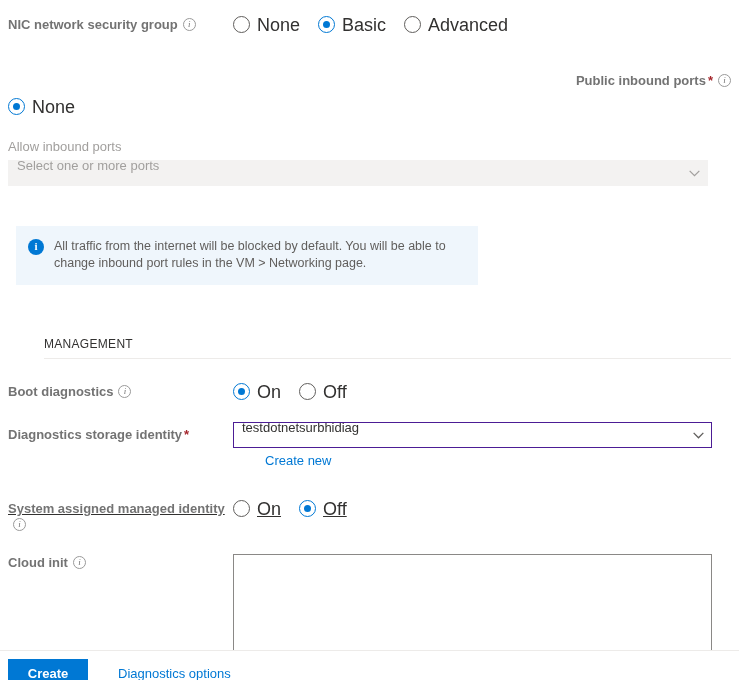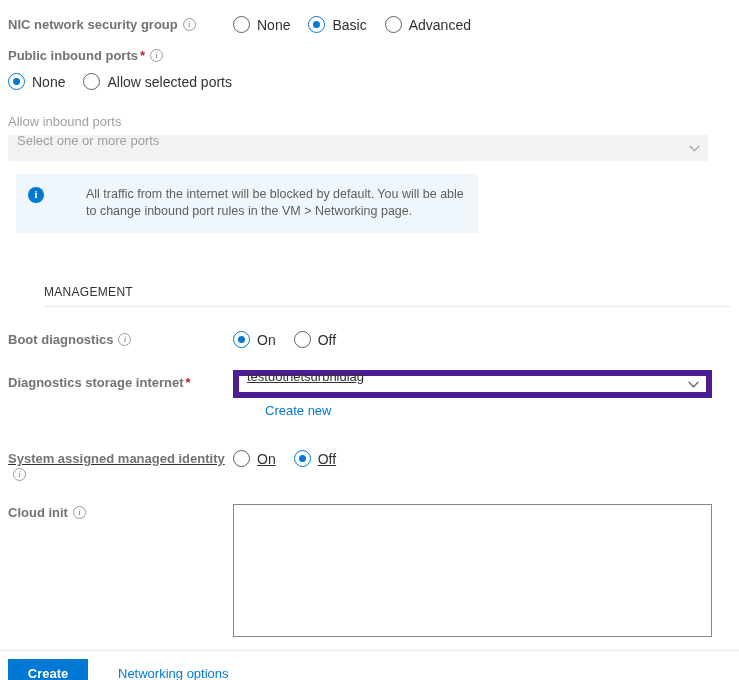--- a/index.html
+++ b/index.html
@@ -125,21 +125,21 @@
     left: 50%;
     top: 50%;
     width: 7px;
     height: 7px;
     margin-left: -3.5px;
     margin-top: -3.5px;
     border-radius: 50%;
     background: #0078d4;
   }
   .radio-label {
-    font-size: 14px;
+    font-size: 18px;
     color: #323130;
     line-height: 16px;
   }
 
   
   .dropdown {
     position: relative;
     height: 26px;
     background: #ffffff;
     border: 1px solid #8a8886;
@@ -150,22 +150,21 @@
     color: #323130;
     cursor: pointer;
   }
   .dropdown.disabled {
     background: #f3f2f1;
     border: 1px solid #f3f2f1;
     color: #a19f9d;
     cursor: default;
   }
   .dropdown.accent {
-    border: 6px solid #4c1d95;
-    text-decoration: underline;
+    border: 1px solid #4c1d95;
   }
   .dropdown .chev {
     position: absolute;
     right: 9px;
     top: 50%;
     margin-top: -3px;
     width: 9px;
     height: 9px;
   }
   .dropdown .chev svg { display: block; }
@@ -303,49 +302,45 @@
             <span class="radio-label">Basic</span>
           </div>
           <div class="radio-item">
             <span class="radio-circle"></span>
             <span class="radio-label">Advanced</span>
           </div>
         </div>
       </div>
     </div>
 
-    <div style="margin-top:15px;">
+    <div style="margin-top:40px;text-align:right;">
       <div>
         <span class="label-text label-bold">Public inbound ports</span><span class="req-star">*</span><span class="info-icon"></span>
       </div>
       <div class="radio-group" style="margin-top:10px;">
         <div class="radio-item checked">
           <span class="radio-circle"></span>
           <span class="radio-label">None</span>
-        </div>
-        <div class="radio-item">
-          <span class="radio-circle"></span>
-          <span class="radio-label">Allow selected ports</span>
         </div>
       </div>
     </div>
 
     <div style="margin-top:24px;">
       <div class="sublabel-disabled">Allow inbound ports</div>
       <div class="dropdown disabled" style="width:700px;">
         <span class="dd-text dd-placeholder">Select one or more ports</span>
         <span class="chev">
           <svg viewBox="0 0 10 6" width="11" height="7">
               <path d="M0.6 0.6 L5 5 L9.4 0.6" fill="none" stroke="#a19f9d" stroke-width="1.1"></path>
             </svg>
         </span>
       </div>
     </div>
 
-    <div class="banner" style="margin-top:13px; margin-left:8px;gap:32px;">
+    <div class="banner" style="margin-top:40px; margin-left:8px;">
       <span class="banner-icon"></span>
       <span class="banner-text">All traffic from the internet will be blocked by default. You will be able to change inbound port rules in the VM &gt; Networking page.</span>
     </div>
 
     <div class="section-head" style="margin-top:52px;margin-left:36px;">
       <span>MANAGEMENT</span>
     </div>
 
     <div class="row" style="margin-top:24px;justify-content:center;">
       <div class="label-col">
@@ -360,21 +355,21 @@
           <div class="radio-item">
             <span class="radio-circle"></span>
             <span class="radio-label">Off</span>
           </div>
         </div>
       </div>
     </div>
 
     <div class="row" style="margin-top:22px;">
       <div class="label-col" style="padding-top:5px;">
-        <span class="label-text label-bold">Diagnostics storage internet</span><span class="req-star">*</span>
+        <span class="label-text label-bold">Diagnostics storage identity</span><span class="req-star">*</span>
       </div>
       <div class="field-col">
         <div class="dropdown accent" style="width:479px;">
           <span class="dd-text">testdotnetsurbhidiag</span>
           <span class="chev">
             <svg viewBox="0 0 10 6" width="11" height="7">
                 <path d="M0.6 0.6 L5 5 L9.4 0.6" fill="none" stroke="#605e5c" stroke-width="1.2"></path>
               </svg>
           </span>
         </div>
@@ -406,15 +401,15 @@
       </div>
       <div class="field-col">
         <textarea class="textarea" placeholder="" style=""></textarea>
       </div>
     </div>
 
   </div>
 
   <div class="footer">
     <button class="btn-primary">Create</button>
-    <a class="footer-link">Networking options</a>
+    <a class="footer-link">Diagnostics options</a>
   </div>
 </div>
 
 </body></html>

